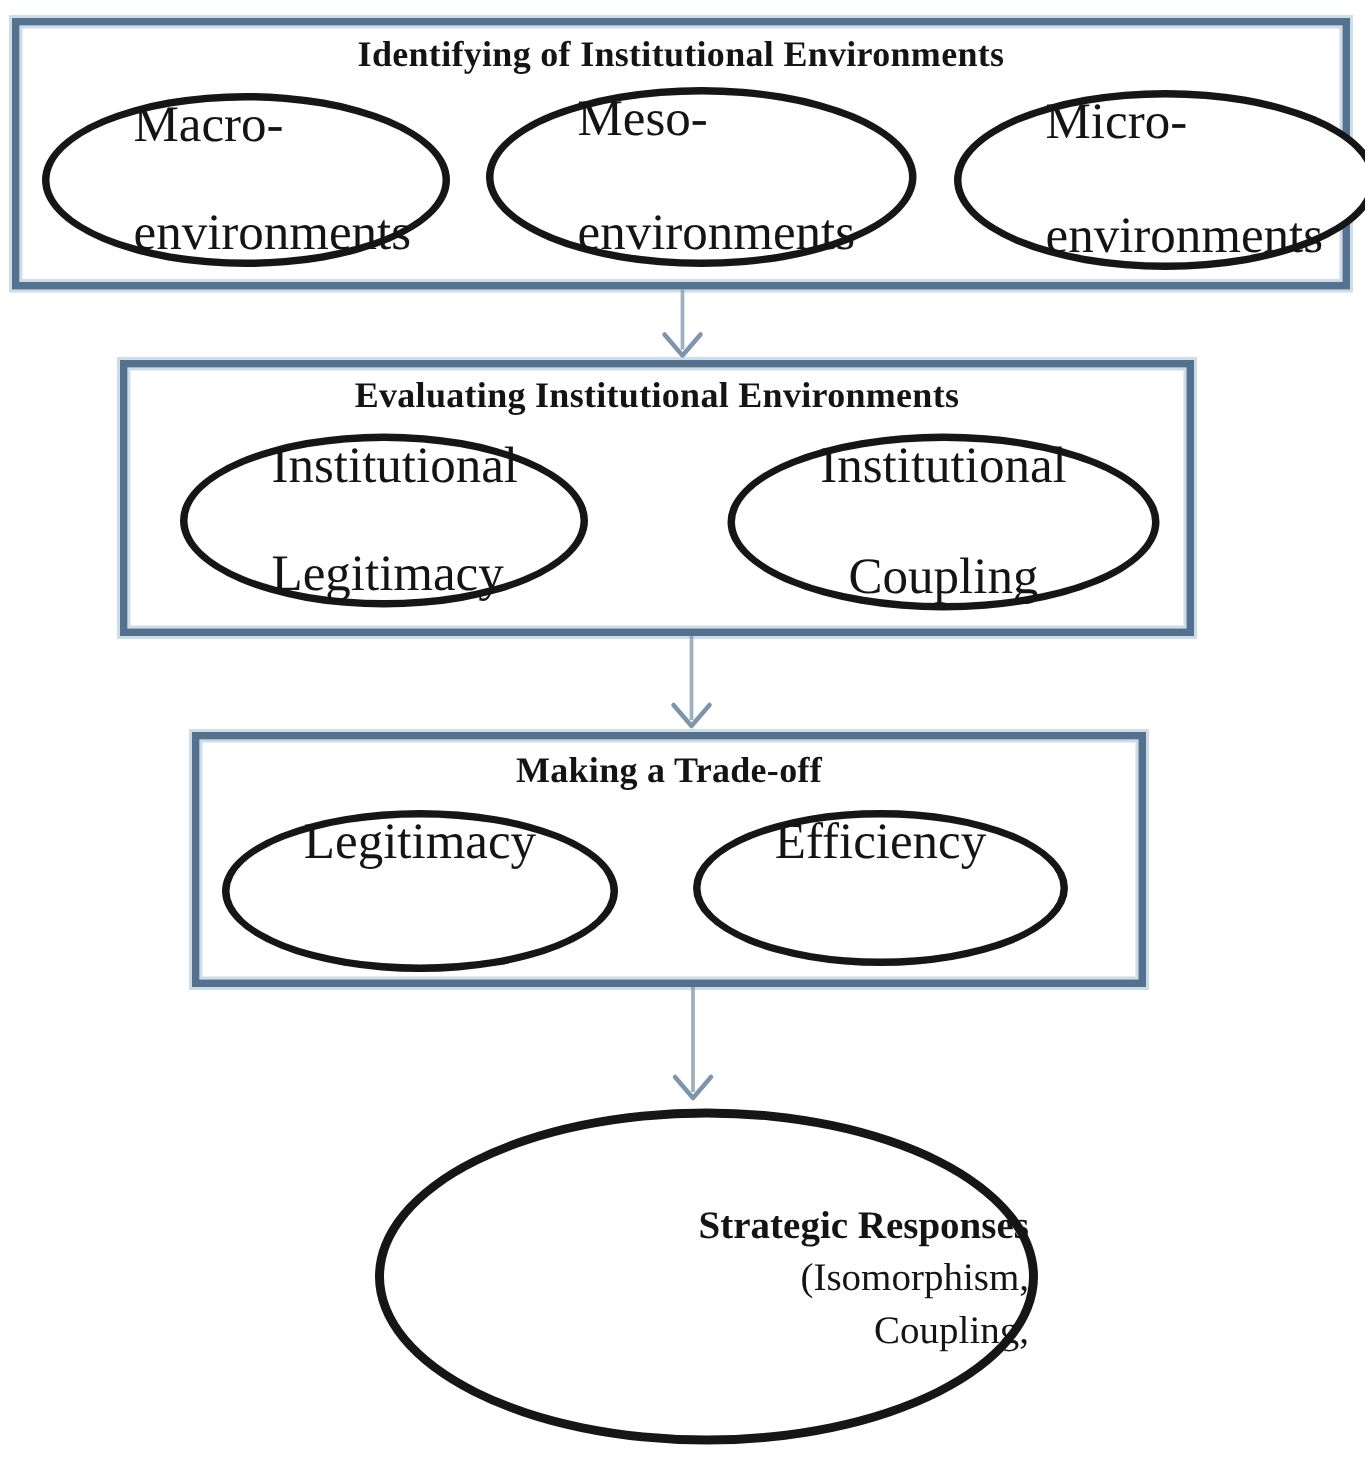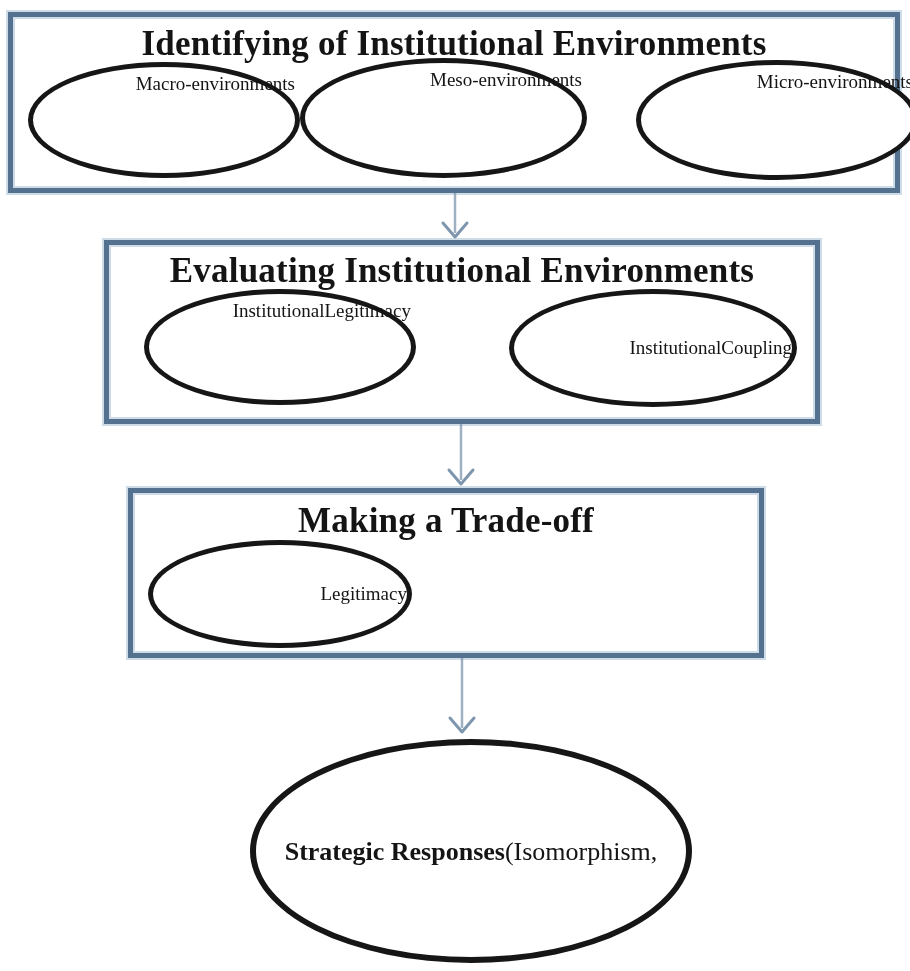--- a/index.html
+++ b/index.html
@@ -25,68 +25,68 @@
     border: 5px solid var(--box-border);
     box-shadow: 0 0 0 2px var(--box-halo), inset 0 0 0 2px var(--box-halo);
     background: var(--background);
     box-sizing: border-box;
   }
   .stage-title {
     position: absolute;
     left: 0; right: 0;
     text-align: center;
     font-weight: bold;
-    font-size: 35px;
+    font-size: 24px;
     letter-spacing: 0.2px;
     white-space: nowrap;
   }
   .ellipse {
     position: absolute;
     border: 5px solid var(--ellipse-border);
     border-radius: 50%;
     box-sizing: border-box;
     display: flex;
-    flex-direction: row;
-    justify-content: flex-end;
-    font-size: 19px;
+    flex-direction: column;
+    justify-content: space-between;
+    font-size: 34px;
     line-height: 34px;
     background: var(--background);
   }
   .ellipse.align-left { align-items: flex-start; padding-left: 56px; text-align: left; }
   .ellipse.align-center { align-items: center; text-align: center; }
   .outcome-ellipse {
     position: absolute;
     left: 250px; top: 739px;
     width: 442px; height: 224px;
     border: 6px solid var(--ellipse-border);
     border-radius: 50%;
     box-sizing: border-box;
     display: flex;
-    flex-direction: row;
+    flex-direction: column;
     justify-content: center;
-    align-items: center;
+    align-items: flex-end;
     text-align: center;
     font-size: 26px;
     line-height: 35px;
     background: var(--background);
   }
   .outcome-title { font-weight: bold; }
   .arrow { position: absolute; display: block; }
   .arrow .shaft { stroke: var(--arrow); stroke-width: 2.5; stroke-opacity: 0.75; }
   .arrow .head { stroke: var(--arrow); stroke-width: 3; fill: none; stroke-linecap: round; stroke-linejoin: round; }
 
   
   #stage-1 { left: 8px; top: 12px; width: 892px; height: 181px; }
   #stage-1 .stage-title { top: 7px; }
   #s1-e1 { left: 15px; top: 45px; width: 272px; height: 116px; }
-  #s1-e2 { left: 287px; top: 41px; width: 287px; height: 120px; }
+  #s1-e2 { left: 311px; top: 41px; width: 287px; height: 120px; }
   #s1-e3 { left: 623px; top: 43px; width: 282px; height: 120px; }
 
   
-  #stage-2 { left: 80px; top: 240px; width: 716px; height: 184px; margin-left: 24px; }
+  #stage-2 { left: 80px; top: 240px; width: 716px; height: 184px; }
   #stage-2 .stage-title { top: 6px; }
   #s2-e1 { left: 35px; top: 44px; width: 272px; height: 116px; }
   #s2-e2 { left: 400px; top: 44px; width: 288px; height: 118px; }
 
   
   #stage-3 { left: 128px; top: 488px; width: 636px; height: 170px; }
   #stage-3 .stage-title { top: 8px; }
   #s3-e1 { left: 15px; top: 47px; width: 264px; height: 108px; }
   #s3-e2 { left: 329px; top: 47px; width: 250px; height: 104px; }
 
@@ -136,25 +136,29 @@
   <svg class="arrow" id="arrow-2" width="36" height="64" viewBox="0 0 36 64">
     <line class="shaft" x1="18" y1="0" x2="18" y2="56"></line>
     <polyline class="head" points="6,46 18,60 30,46"></polyline>
   </svg>
 
   <div class="stage-box" id="stage-3">
     <div class="stage-title">Making a Trade-off</div>
     <div class="ellipse align-center" id="s3-e1">
       <div>Legitimacy</div>
     </div>
+    <div class="ellipse align-center" id="s3-e2">
+      <div>Efficiency</div>
+    </div>
   </div>
 
   <svg class="arrow" id="arrow-3" width="36" height="80" viewBox="0 0 36 80">
     <line class="shaft" x1="18" y1="0" x2="18" y2="70"></line>
     <polyline class="head" points="6,60 18,74 30,60"></polyline>
   </svg>
 
   <div class="outcome-ellipse">
     <div class="outcome-title">Strategic Responses</div>
     <div>(Isomorphism,</div>
+    <div>Coupling,</div>
   </div>
 
 </div>
 
 </body></html>

